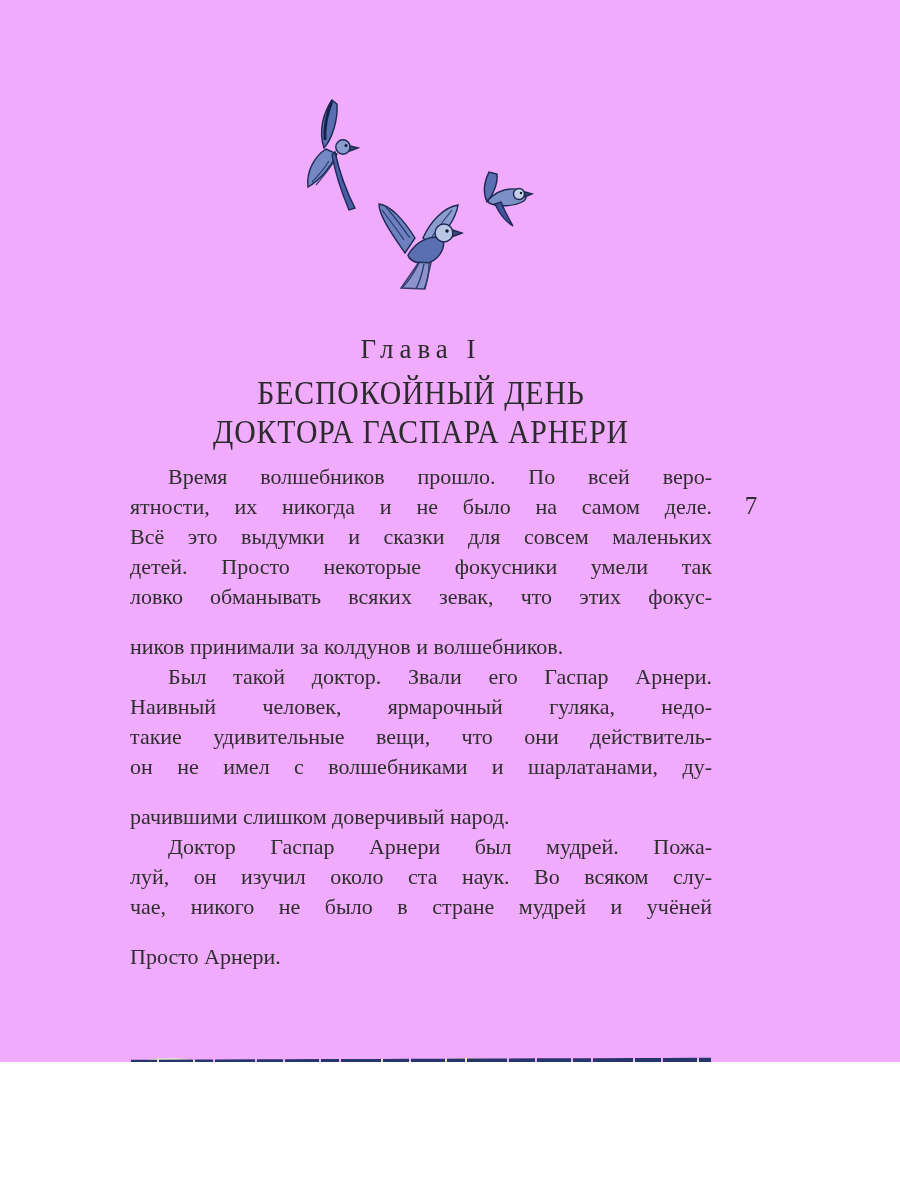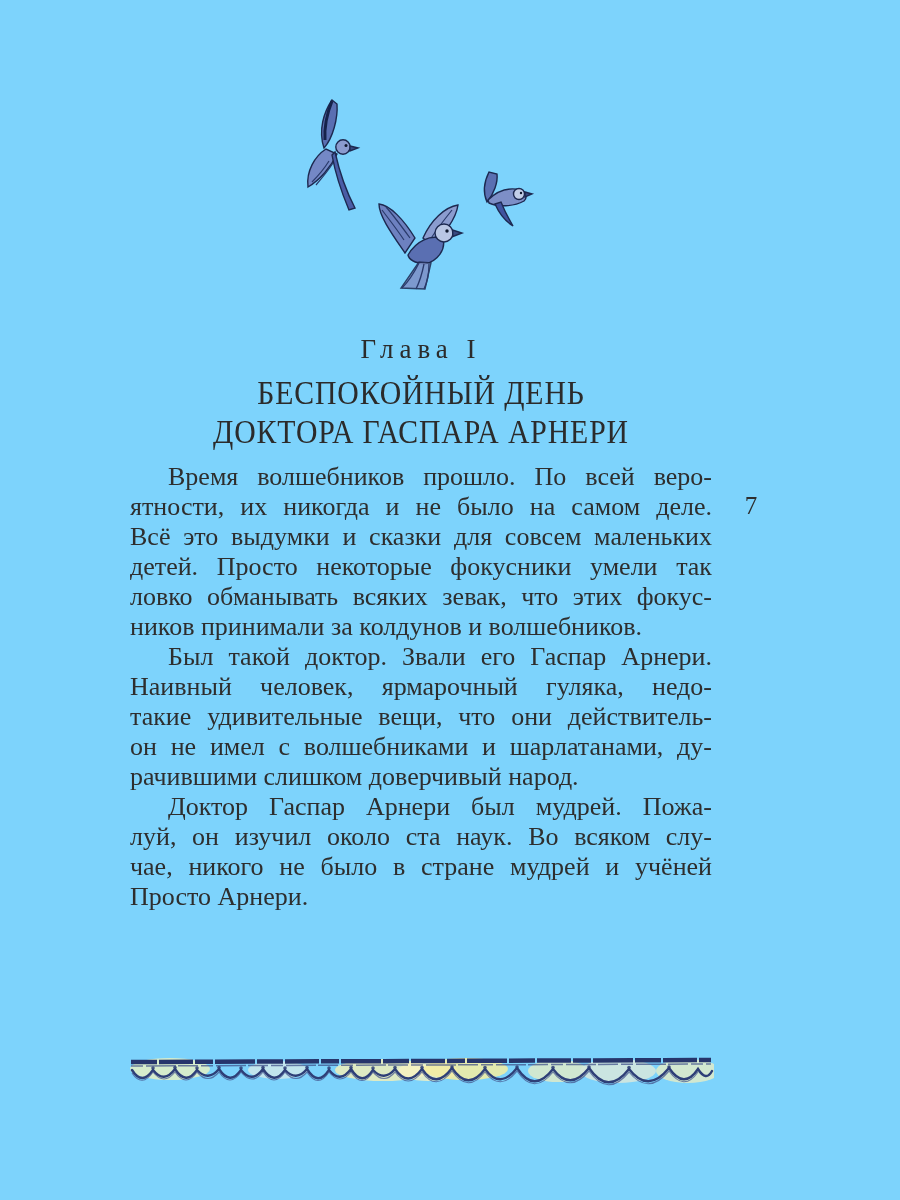--- a/index.html
+++ b/index.html
@@ -1,20 +1,20 @@
 <!DOCTYPE html>
 <html><head>
 <meta charset="utf-8">
 <style>
   html, body { margin: 0; padding: 0; background: #ffffff; }
   .page {
     position: relative;
     width: 900px;
-    height: 1200px;
-    background: #7dd3fc;
+    height: 1062px;
+    background: #f0abfc;
     font-family: "Liberation Serif", "DejaVu Serif", serif;
     color: #282828;
     overflow: hidden;
   }
   .illustration-birds {
     position: absolute;
     left: 292px;
     top: 92px;
     width: 250px;
     height: 205px;
@@ -43,26 +43,26 @@
     color: #2b2b2b;
     transform: scaleX(0.9);
     transform-origin: 50% 0;
     white-space: nowrap;
   }
   .body-text {
     position: absolute;
     top: 462px;
     left: 130px;
     width: 582px;
-    font-size: 26px;
+    font-size: 22px;
     line-height: 30px;
     color: #2e2e2e;
   }
   .line { text-align: justify; text-align-last: justify; }
-  .line.last { text-align-last: left; }
+  .line.last { text-align-last: left; margin-top: 20px; }
   .line.first { text-indent: 38px; }
   .page-number {
     position: absolute;
     top: 492px;
     left: 736px;
     width: 30px;
     text-align: center;
     font-size: 25px;
     color: #2e2e2e;
   }

